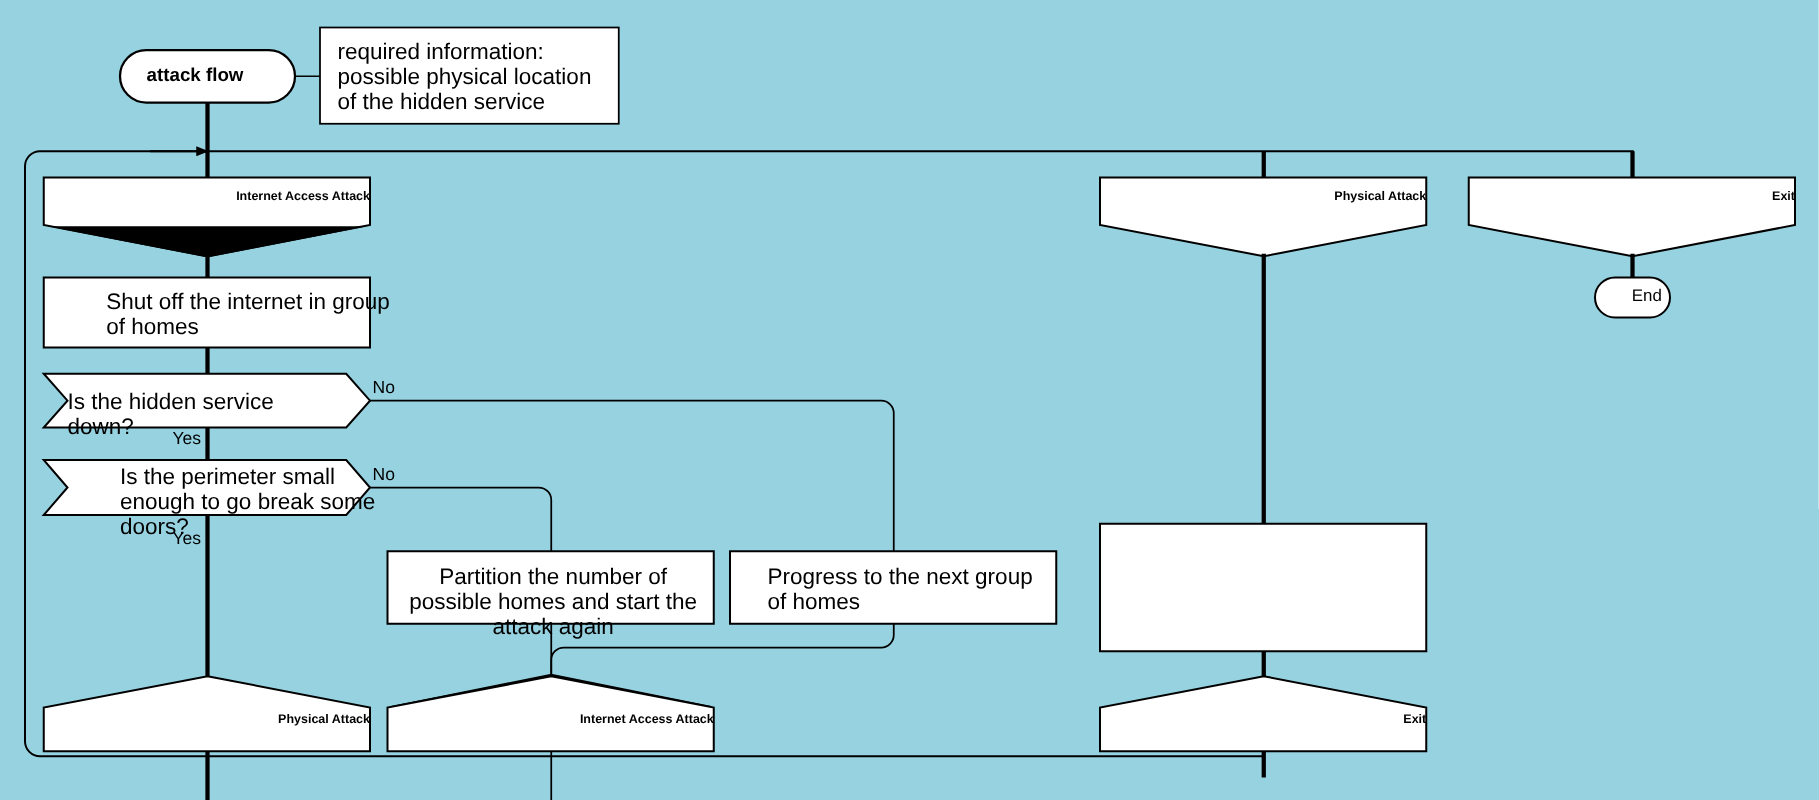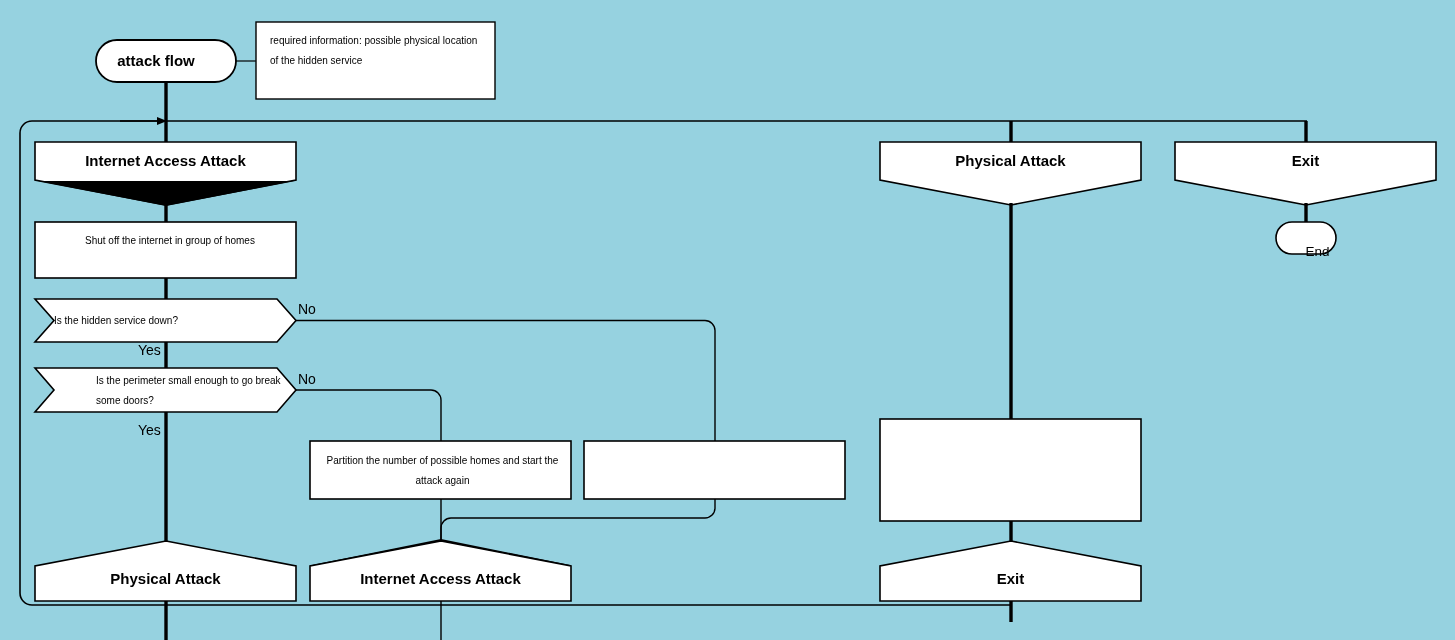--- a/index.html
+++ b/index.html
@@ -22,26 +22,26 @@
     height: 640px;
   }
   .lbl {
     position: absolute;
     pointer-events: none;
     color: #000000;
     font-family: "Liberation Sans", sans-serif;
   }
   .lbl-bold {
     font-weight: bold;
-    font-size: 15px;
-    text-align: center;
+    font-size: 10px;
+    text-align: right;
   }
   .lbl-plain {
     font-weight: normal;
-    font-size: 10px;
+    font-size: 18px;
     line-height: 20px;
   }
   .lbl-center {
     text-align: left;
   }
   .lbl-edge {
     font-weight: normal;
     font-size: 14px;
   }
   .lbl-ellipse {
@@ -134,38 +134,39 @@
   <div class="lbl lbl-ellipse" style="left:96px; top:52px; width:120px;">attack flow</div>
 
   <div class="lbl lbl-plain" style="left:270px; top:31px; width:214px;">required information: possible physical location of the hidden service</div>
 
   <div class="lbl lbl-bold" style="left:35px; top:152px; width:261px;">Internet Access Attack</div>
 
   <div class="lbl lbl-bold" style="left:880px; top:152px; width:261px;">Physical Attack</div>
 
   <div class="lbl lbl-bold" style="left:1175px; top:152px; width:261px;">Exit</div>
 
-  <div class="lbl lbl-end" style="left:1276px; top:244px; width:83px;">End</div>
+  <div class="lbl lbl-end" style="left:1276px; top:229px; width:83px;">End</div>
 
   <div class="lbl lbl-plain" style="left:49px; top:231px; width:235px;margin-left:36px;">Shut off the internet in group of homes</div>
 
   <div class="lbl lbl-plain lbl-center" style="left:54px; top:311px; width:223px;">Is the hidden service down?</div>
 
   <div class="lbl lbl-plain" style="left:60px; top:371px; width:210px;margin-left:36px;">Is the perimeter small enough to go break some doors?</div>
 
   <div class="lbl lbl-edge" style="left:298px; top:301px;">No</div>
 
   <div class="lbl lbl-edge" style="left:138px; top:342px;">Yes</div>
 
   <div class="lbl lbl-edge" style="left:298px; top:371px;">No</div>
 
   <div class="lbl lbl-edge" style="left:138px; top:422px;">Yes</div>
 
   <div class="lbl lbl-plain" style="left:325px; top:451px; width:235px;text-align:center;">Partition the number of possible homes and start the attack again</div>
 
+  <div class="lbl lbl-plain" style="left:614px; top:451px; width:225px;">Progress to the next group of homes</div>
 
 
   <div class="lbl lbl-bold" style="left:35px; top:570px; width:261px;">Physical Attack</div>
 
   <div class="lbl lbl-bold" style="left:310px; top:570px; width:261px;">Internet Access Attack</div>
 
   <div class="lbl lbl-bold" style="left:880px; top:570px; width:261px;">Exit</div>
 
 </div>
 

